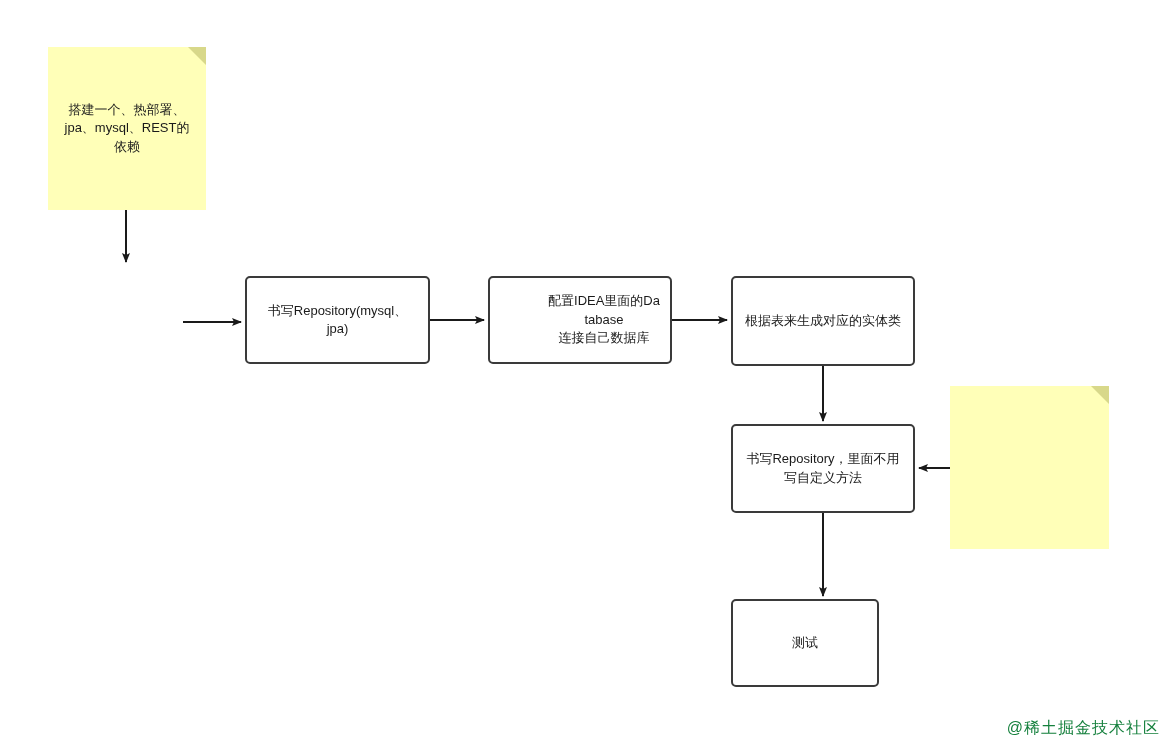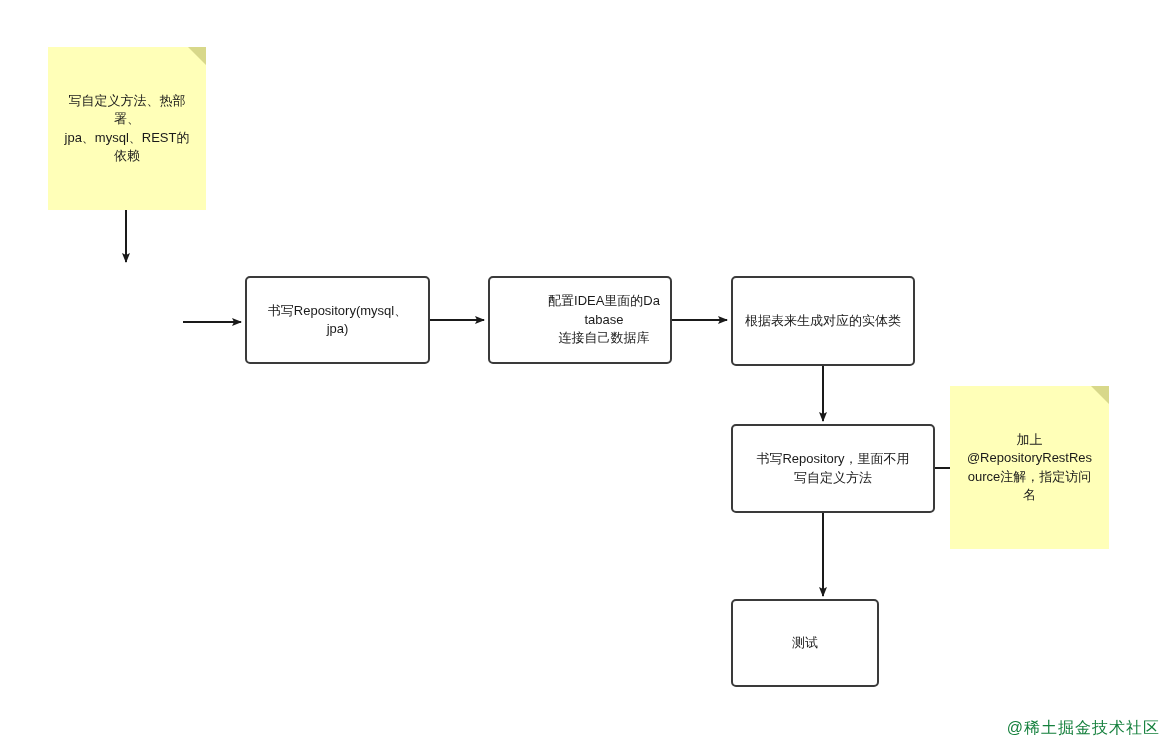--- a/index.html
+++ b/index.html
@@ -97,51 +97,47 @@
       <line x1="429" y1="320" x2="484" y2="320" marker-end="url(#arrowhead)"></line>
       <line x1="671" y1="320" x2="727" y2="320" marker-end="url(#arrowhead)"></line>
       <line x1="823" y1="366" x2="823" y2="421" marker-end="url(#arrowhead)"></line>
       <line x1="950" y1="468" x2="919" y2="468" marker-end="url(#arrowhead)"></line>
       <line x1="823" y1="513" x2="823" y2="596" marker-end="url(#arrowhead)"></line>
     </g>
   </svg>
 
   <div class="node node-note" style="left:48px; top:47px; width:158px; height:163px;">
     <span class="fold"></span>
-    <span class="node-label">写自定义方法、热部署、
+    <span class="node-label">搭建一个、热部署、
 jpa、mysql、REST的
 依赖</span>
   </div>
 
 
   <div class="node node-box" style="left:245px; top:276px; width:185px; height:88px;">
     <span class="node-label">书写Repository(mysql、
 jpa)</span>
   </div>
 
   <div class="node node-box" style="left:488px; top:276px; width:184px; height:88px;padding-left:48px;">
     <span class="node-label">配置IDEA里面的Database
 连接自己数据库</span>
   </div>
 
   <div class="node node-box" style="left:731px; top:276px; width:184px; height:90px;">
     <span class="node-label">根据表来生成对应的实体类</span>
   </div>
 
-  <div class="node node-box" style="left:731px; top:424px; width:204px; height:89px;text-align:center;">
+  <div class="node node-box" style="left:731px; top:424px; width:184px; height:89px;text-align:center;">
     <span class="node-label">书写Repository，里面不用
 写自定义方法</span>
   </div>
 
   <div class="node node-note" style="left:950px; top:386px; width:159px; height:163px;">
     <span class="fold"></span>
-    <span class="node-label">加上
-@RepositoryRestRes
-ource注解，指定访问
-名</span>
   </div>
 
   <div class="node node-box" style="left:731px; top:599px; width:148px; height:88px;">
     <span class="node-label">测试</span>
   </div>
 
   <div class="watermark">@稀土掘金技术社区</div>
 
 </div>
 

